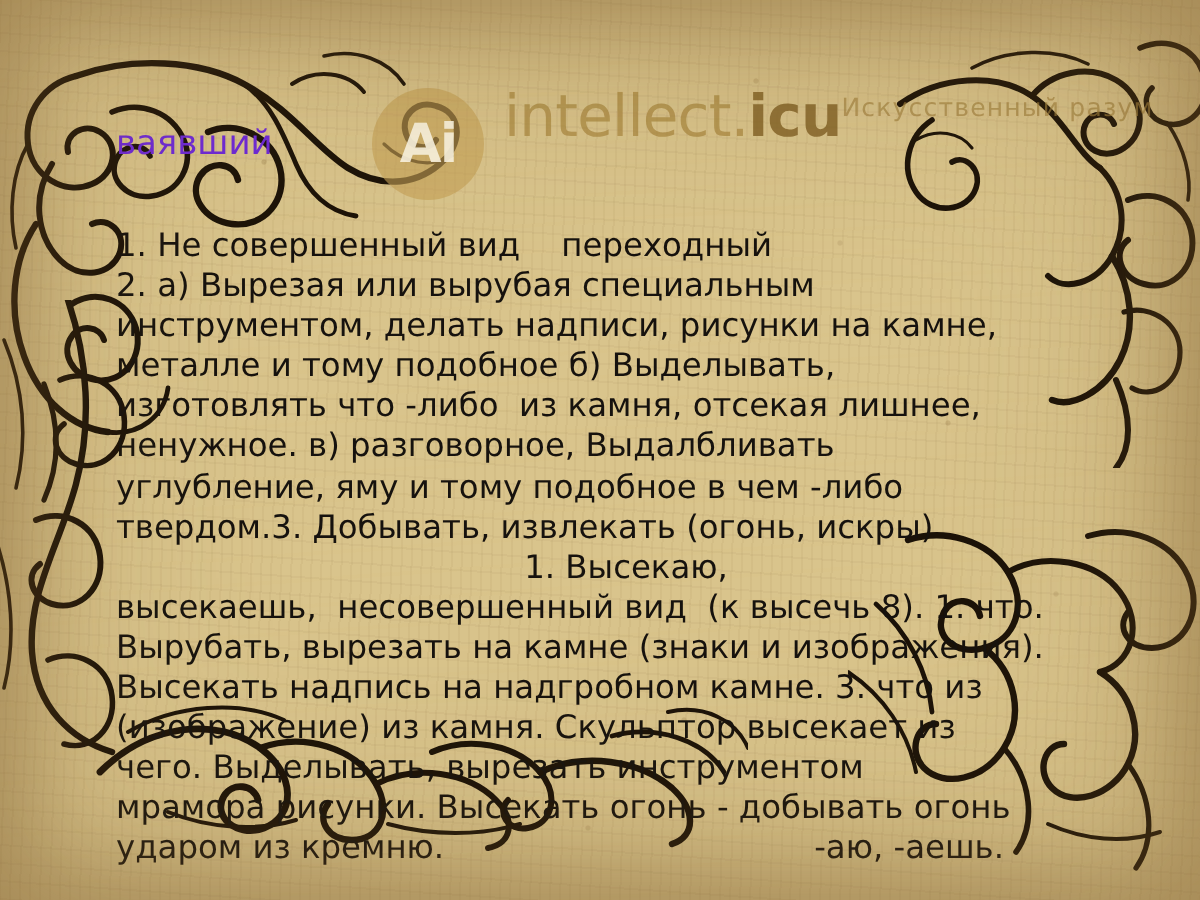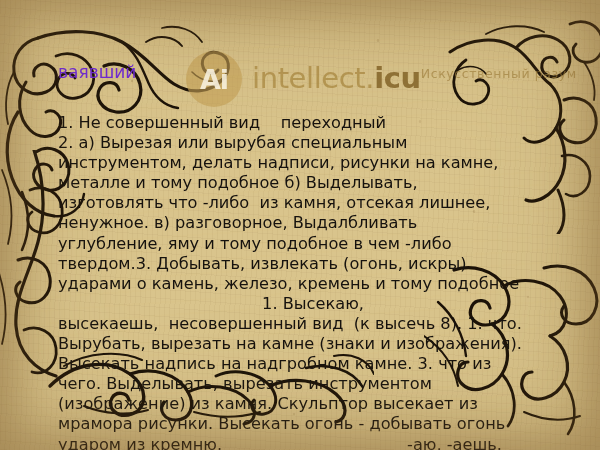--- a/index.html
+++ b/index.html
@@ -43,21 +43,21 @@
       radial-gradient(circle at 49% 92%, rgba(108,76,30,.26) 0 1px, transparent 1.6px);
   }
   #vignette{
     position:absolute;inset:0;pointer-events:none;
     box-shadow:inset 0 0 46px 14px rgba(112,80,34,.38), inset 0 0 110px 30px rgba(132,98,44,.22);
   }
 
   
   #watermark{
     position:absolute;left:186px;top:44px;width:290px;height:70px;
-    pointer-events:none;display:flex;align-items:center;gap:10px;
+    pointer-events:none;display:flex;align-items:flex-start;gap:10px;
   }
   .wm-badge{
     width:56px;height:56px;border-radius:50%;
     background:rgba(196,160,86,.62);
     display:flex;align-items:center;justify-content:center;
     flex:0 0 auto;
   }
   .wm-badge span{
     font-size:27px;font-weight:bold;color:rgba(252,246,228,.9);
     font-family:"DejaVu Sans", sans-serif;line-height:1;letter-spacing:-1px;
@@ -195,26 +195,25 @@
 
   <div id="body">
     <p>1. Не совершенный вид    переходный</p>
     <p>2. а) Вырезая или вырубая специальным</p>
     <p>инструментом, делать надписи, рисунки на камне,</p>
     <p>металле и тому подобное б) Выделывать,</p>
     <p>изготовлять что -либо  из камня, отсекая лишнее,</p>
     <p>ненужное. в) разговорное, Выдалбливать</p>
     <p>углубление, яму и тому подобное в чем -либо</p>
     <p>твердом.3. Добывать, извлекать (огонь, искры)</p>
-    <p>ударами о камень, железо, кремень и тому подобное</p>
     <p class="ind-c">1. Высекаю,</p>
     <p>высекаешь,  несовершенный вид  (к высечь 8). 1. что.</p>
     <p>Вырубать, вырезать на камне (знаки и изображения).</p>
     <p>Высекать надпись на надгробном камне. 3. что из</p>
+    <p>(изображение) из камня. Скульптор высекает из</p>
     <p>чего. Выделывать, вырезать инструментом</p>
-    <p>(изображение) из камня. Скульптор высекает из</p>
     <p>мрамора рисунки. Высекать огонь - добывать огонь</p>
     <p><span>ударом из кремню.</span><span style="float:right;padding-right:66px;">-аю, -аешь.</span></p>
 
   </div>
 
   <div id="vignette"></div>
 </div>
 
 </body></html>

